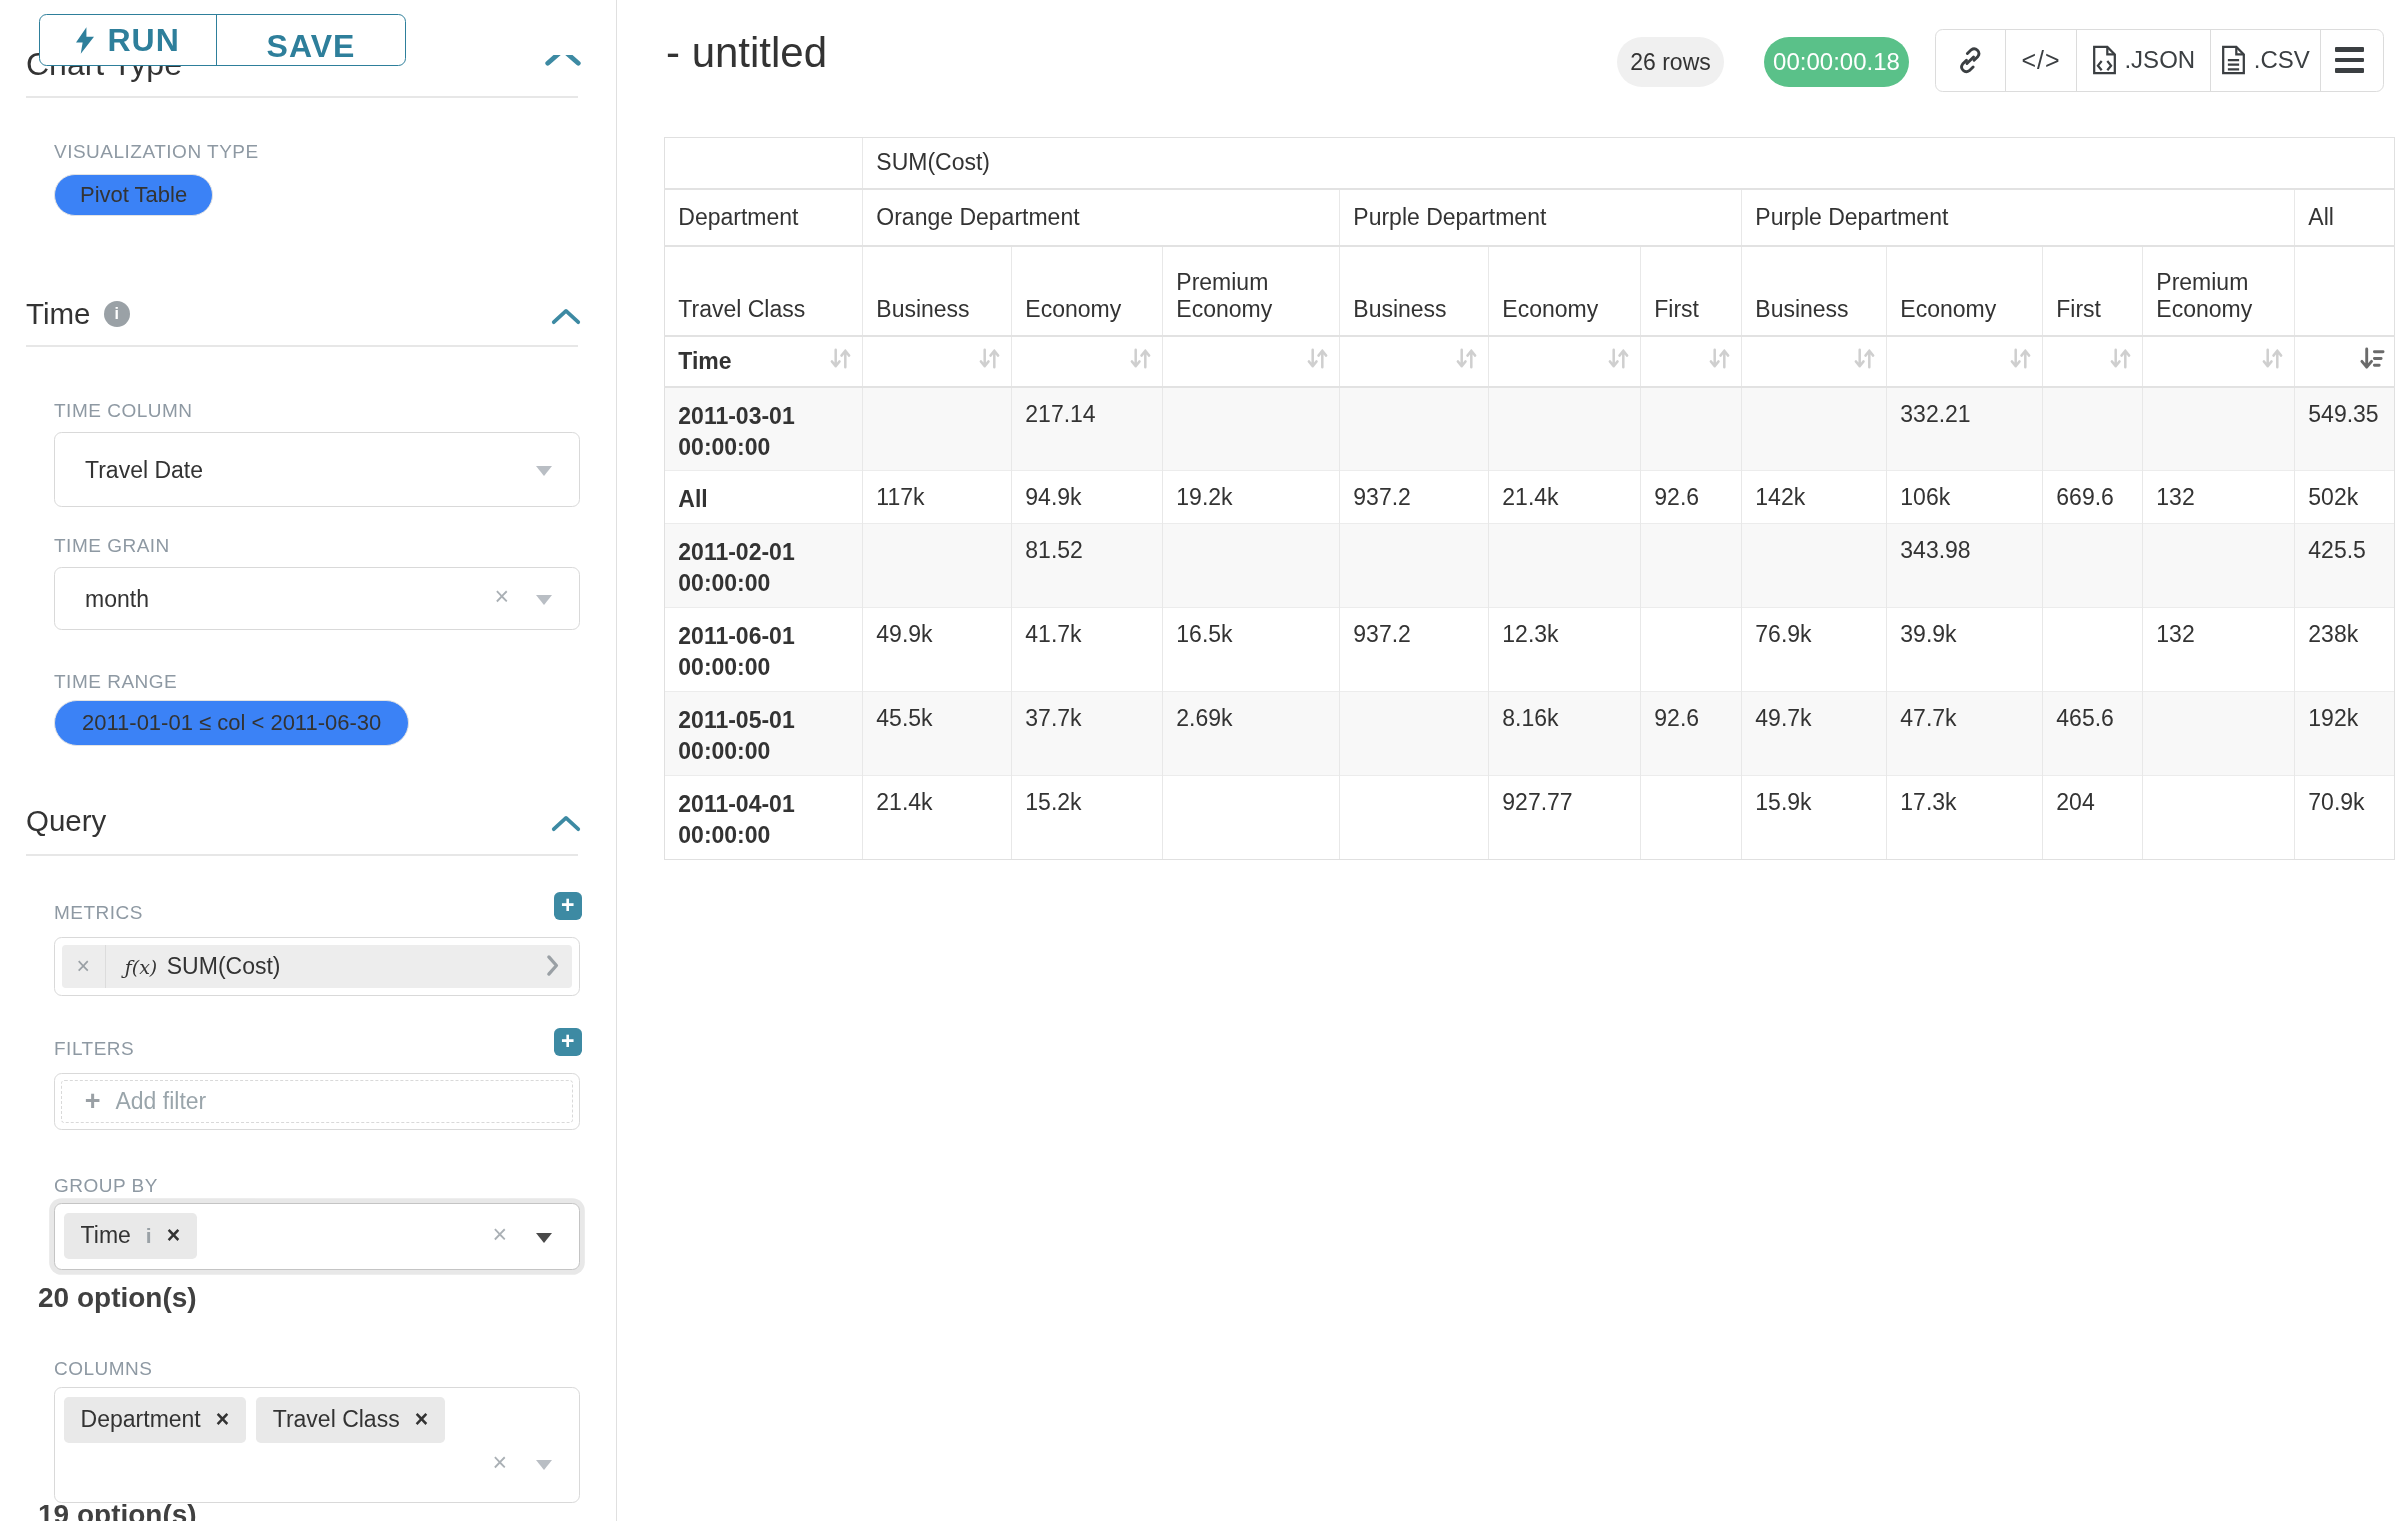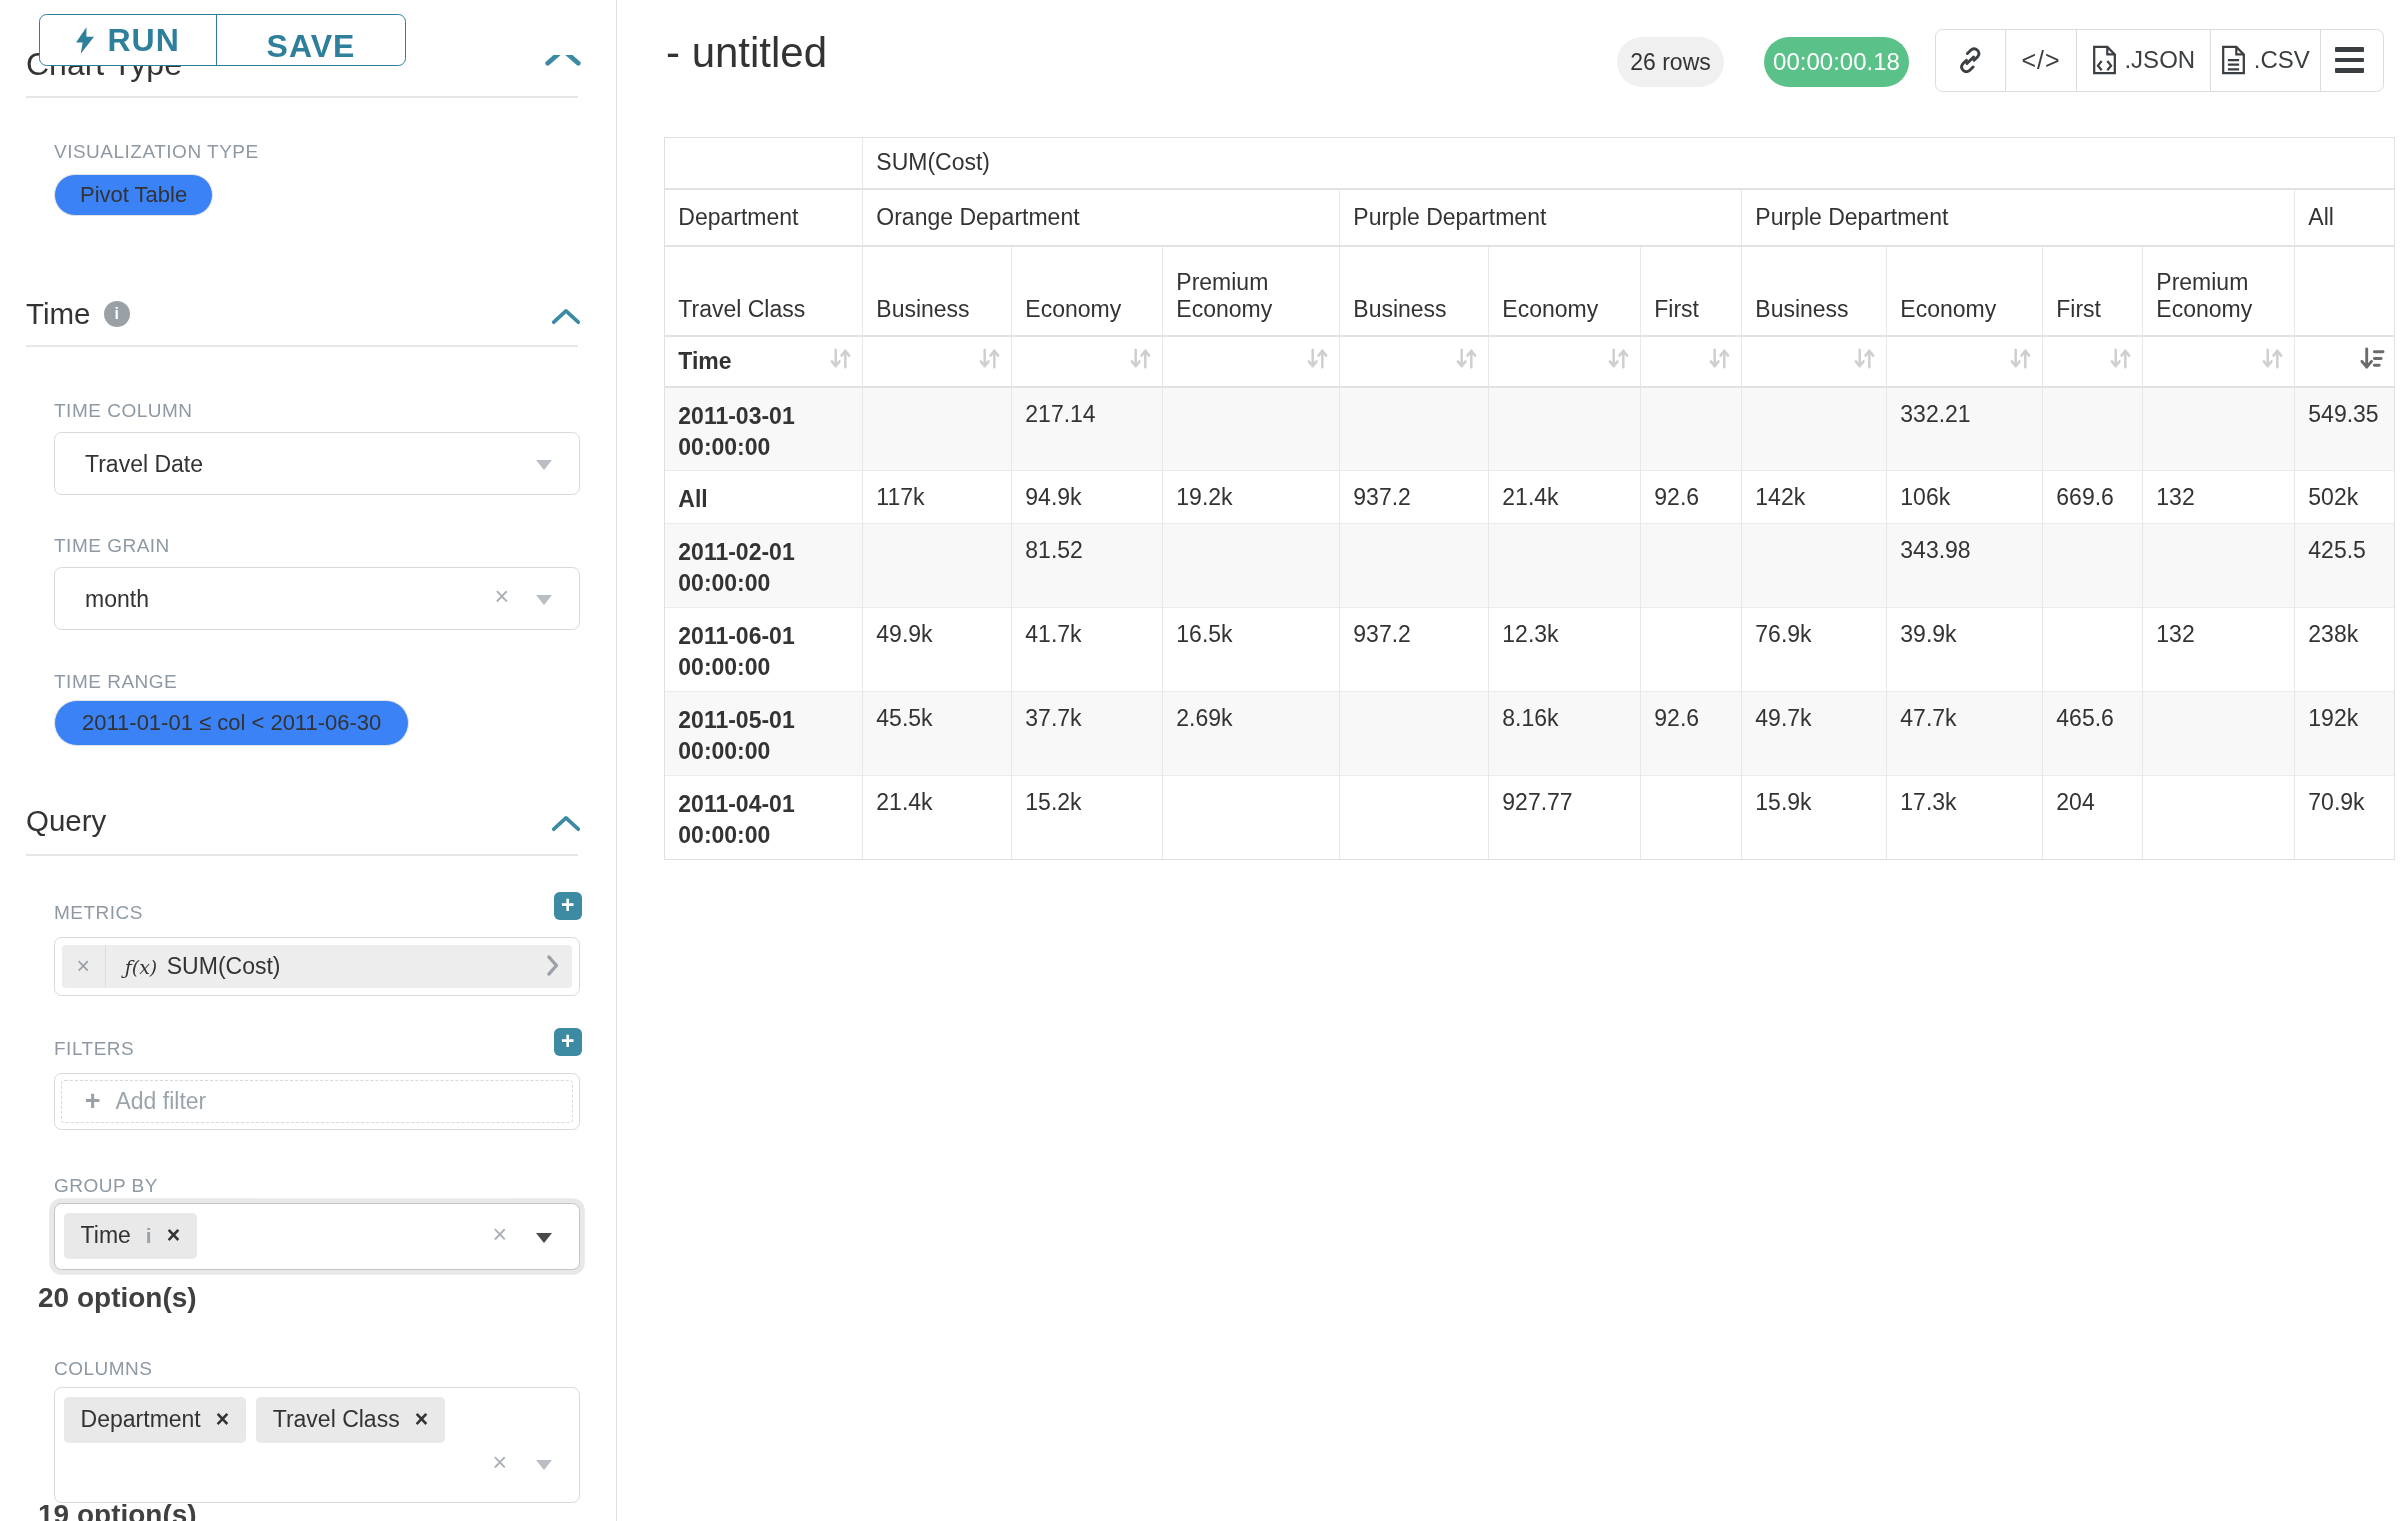--- a/index.html
+++ b/index.html
@@ -142,21 +142,21 @@
       <span class="info-dot">i</span>
     </div>
     <div class="collapse" style="top:306px">
       <svg width="32" height="21" viewBox="0 0 34 22">
           <polyline points="4,17 17,5 30,17" fill="none" stroke="#3d8aa3" stroke-width="4" stroke-linecap="round" stroke-linejoin="round"></polyline>
         </svg>
     </div>
     <div class="divider" style="top:345px"></div>
 
     <div class="side-label" style="top:400px">TIME COLUMN</div>
-    <div class="select" style="top:432px; height:63px;">
+    <div class="select" style="top:432px; height:75px;">
       <span class="val">Travel Date</span>
       <span class="caret"></span>
     </div>
 
     <div class="side-label" style="top:535px">TIME GRAIN</div>
     <div class="select" style="top:567px; height:63px;">
       <span class="val">month</span>
       <span class="clear-x" style="right:70px; top:14.3px;">×</span>
       <span class="caret"></span>
     </div>

